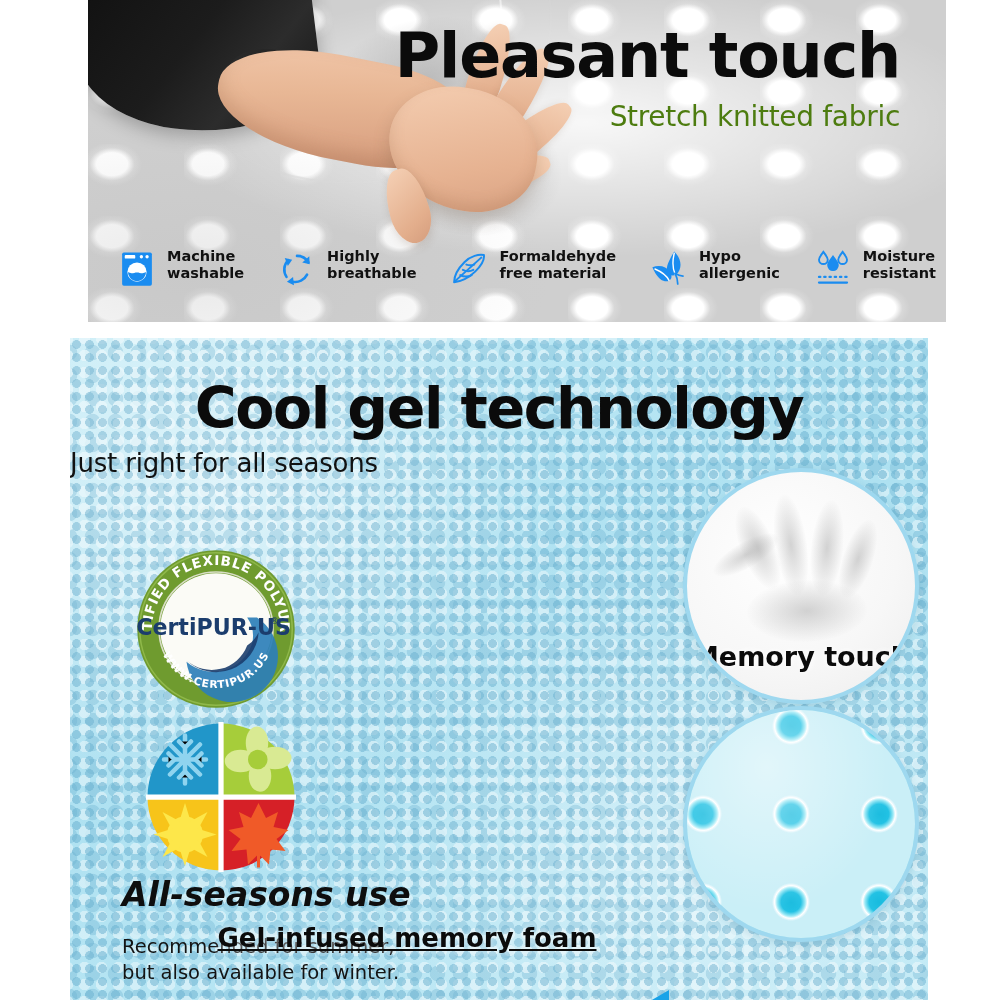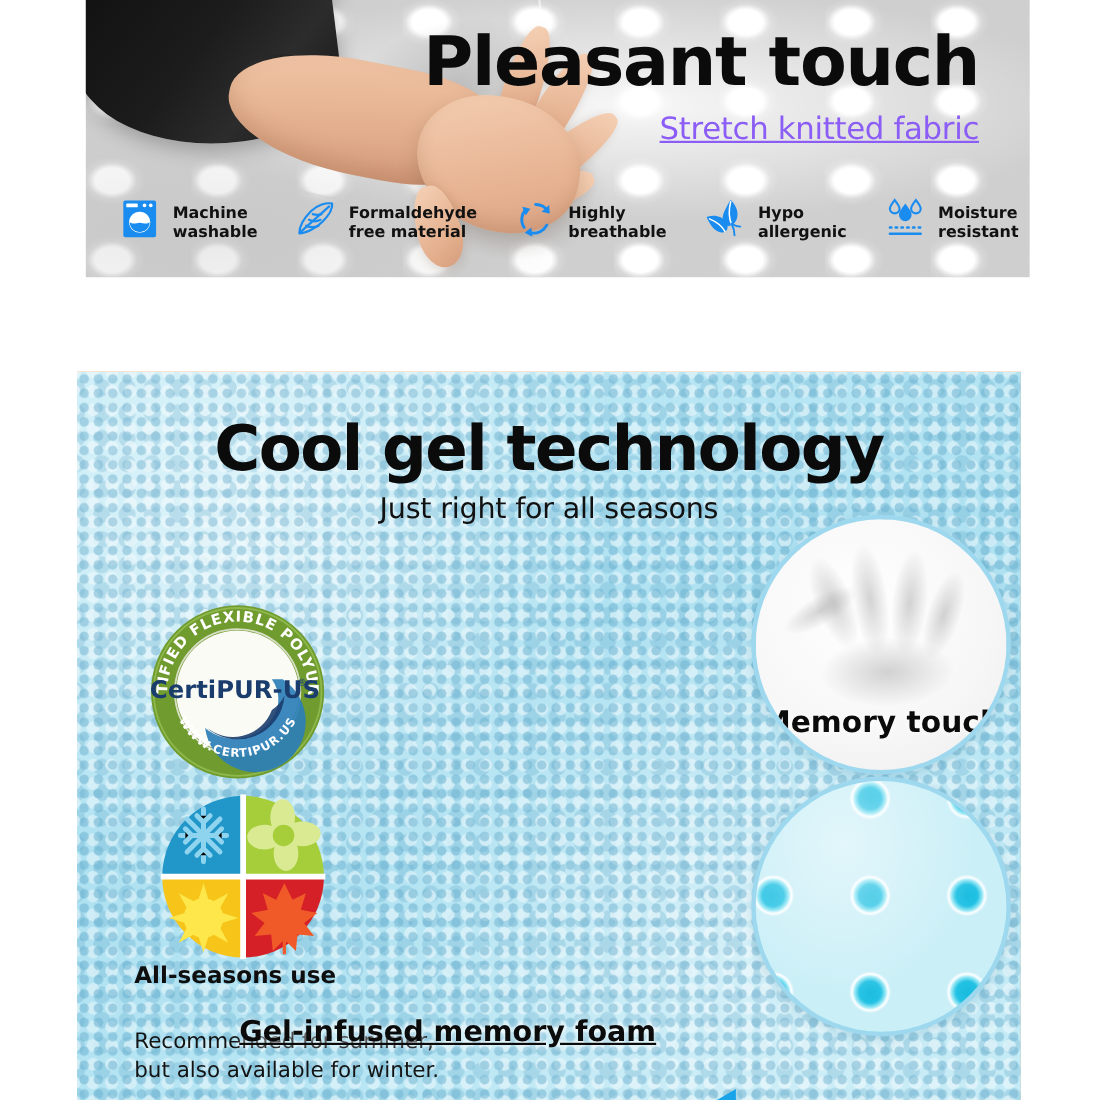--- a/index.html
+++ b/index.html
@@ -7,21 +7,21 @@
     width:1000px;height:1000px;
     background:#ffffff;
     font-family:"Liberation Sans", sans-serif;
     overflow:hidden;
     position:relative;
   }
   .stage{position:absolute;left:0;top:0;width:1000px;height:1000px;}
 
   
   .panel-top{
-    position:absolute;left:78px;top:0;width:858px;height:252px;
+    position:absolute;left:88px;top:0;width:858px;height:322px;
     overflow:hidden;
     background:#f2f2f2;
   }
   
   .fabric{
     position:absolute;inset:0;
     background-color:#e9e9e9;
     background-image:
       radial-gradient(ellipse 30px 22px at 25% 28%, #ffffff 0%, #ffffff 52%, #d8d8d8 75%, #cfcfcf 100%),
       radial-gradient(ellipse 30px 22px at 75% 28%, #fdfdfd 0%, #fdfdfd 52%, #d6d6d6 78%, #cbcbcb 100%),
@@ -94,42 +94,41 @@
 
   .title-top{
     position:absolute;right:46px;top:25px;
     font-size:62px;font-weight:bold;color:#0b0b0b;letter-spacing:-1.2px;
     font-family:"DejaVu Sans", sans-serif;
     line-height:1;
     white-space:nowrap;
   }
   .sub-top{
     position:absolute;right:46px;top:100px;
-    font-size:28px;color:#8b5cf6;letter-spacing:-.3px;white-space:nowrap;
-    font-family:"DejaVu Sans", sans-serif;
-    text-decoration:underline;
+    font-size:28px;color:#4d7c0f;letter-spacing:-.3px;white-space:nowrap;
+    font-family:"DejaVu Sans", sans-serif;
   }
 
   
   .features{
     position:absolute;left:28px;right:10px;bottom:22px;height:62px;
     display:flex;align-items:center;justify-content:space-between;
   }
-  .feature{display:flex;align-items:flex-end;gap:9px;}
+  .feature{display:flex;align-items:flex-start;gap:9px;}
   .feat-ico{width:42px;height:42px;flex:0 0 42px;display:block;}
   .feat-label{
     font-size:14.5px;line-height:1.18;color:#111;font-weight:bold;
     font-family:"DejaVu Sans", sans-serif;white-space:pre-line;
   }
 
   
   .panel-bot{
     position:absolute;left:70px;top:338px;width:858px;height:662px;
     overflow:hidden;
-    background:#f97316;
+    background:#4d7c0f;
   }
   .gelfoam{
     position:absolute;inset:0;
     background-color:#b7e5f3;
     background-image:
       radial-gradient(circle at 18% 22%, rgba(255,255,255,.55), rgba(255,255,255,0) 38%),
       radial-gradient(circle at 72% 78%, rgba(255,255,255,.40), rgba(255,255,255,0) 42%),
       linear-gradient(160deg,#c3ebf6 0%,#aee1f1 45%,#bfe9f5 100%);
   }
   
@@ -142,34 +141,34 @@
     background-size:13px 13px, 17px 17px, 23px 23px;
     background-position:0 0, 6px 9px, 11px 3px;
   }
 
   .title-bot{
     position:absolute;left:0;right:0;top:42px;text-align:center;
     font-size:57px;font-weight:bold;color:#0b0b0b;letter-spacing:-1.4px;
     font-family:"DejaVu Sans", sans-serif;line-height:1;
   }
   .sub-bot{
-    position:absolute;left:0;right:0;top:110px;text-align:center;
+    position:absolute;left:0;right:0;top:110px;text-align:left;
     font-size:26px;color:#111;letter-spacing:-.2px;
     font-family:"DejaVu Sans", sans-serif;
   }
 
   
   .certipur{position:absolute;left:64px;top:209px;width:164px;height:164px;}
 
   
   .seasons{position:absolute;left:76px;top:384px;width:150px;height:150px;}
   .seasons-title{
     position:absolute;left:52px;top:537px;
-    font-size:21px;font-weight:bold;color:#0e0e0e;
-    font-family:"DejaVu Sans", sans-serif;white-space:nowrap;
+    font-size:33px;font-weight:bold;color:#0e0e0e;
+    font-family:"DejaVu Sans", sans-serif;white-space:nowrap;font-style:italic;
   }
   .seasons-desc{
     position:absolute;left:52px;top:596px;
     font-size:19.5px;color:#141414;line-height:1.35;white-space:pre-line;
     font-family:"DejaVu Sans", sans-serif;
   }
 
   
   .circ{
     position:absolute;border-radius:50%;overflow:hidden;
@@ -263,43 +262,43 @@
           <circle cx="35.5" cy="10" r="1.9" fill="#ffffff"></circle>
           <circle cx="24" cy="27.5" r="11" fill="#ffffff"></circle>
           <path d="M13.6 27.5a10.4 10.4 0 0 0 20.8 0c-4 2.6-7 .4-10.4.4s-6.4 2.2-10.4-.4z" fill="#1a8cf0"></path>
         </svg>
         <div class="feat-label">Machine
 washable</div>
       </div>
 
       <div class="feature">
         <svg class="feat-ico" viewBox="0 0 48 48">
-          <g fill="none" stroke="#1a8cf0" stroke-width="2.3" stroke-linecap="round" stroke-linejoin="round">
-            <path d="M41 8c-6-1-15 1-22 8S7 32 7 39c7 0 17-5 24-12S42 14 41 8z"></path>
-            <path d="M9 37 38 11"></path>
-            <path d="M21 19c3 1 6 1 9 0M17 25c4 2 8 2 12 0M14 31c4 2 9 2 13 0"></path>
-          </g>
-        </svg>
-        <div class="feat-label">Formaldehyde
-free material</div>
-      </div>
-
-      <div class="feature">
-        <svg class="feat-ico" viewBox="0 0 48 48">
           <g fill="none" stroke="#1a8cf0" stroke-width="3" stroke-linecap="round">
             <path d="M24 9a15 15 0 0 1 13 7.5"></path>
             <path d="M35.5 30.5A15 15 0 0 1 19 38.5"></path>
             <path d="M12 33A15 15 0 0 1 14 14"></path>
           </g>
           <path d="M38 9.5 38.5 18.5 30 16.5z" fill="#1a8cf0"></path>
           <path d="M20.5 42.5 12.5 38.5 19.5 33z" fill="#1a8cf0"></path>
           <path d="M10 11.5 18.5 13.5 13.5 20.5z" fill="#1a8cf0"></path>
         </svg>
         <div class="feat-label">Highly
 breathable</div>
+      </div>
+
+      <div class="feature">
+        <svg class="feat-ico" viewBox="0 0 48 48">
+          <g fill="none" stroke="#1a8cf0" stroke-width="2.3" stroke-linecap="round" stroke-linejoin="round">
+            <path d="M41 8c-6-1-15 1-22 8S7 32 7 39c7 0 17-5 24-12S42 14 41 8z"></path>
+            <path d="M9 37 38 11"></path>
+            <path d="M21 19c3 1 6 1 9 0M17 25c4 2 8 2 12 0M14 31c4 2 9 2 13 0"></path>
+          </g>
+        </svg>
+        <div class="feat-label">Formaldehyde
+free material</div>
       </div>
 
       <div class="feature">
         <svg class="feat-ico" viewBox="0 0 48 48">
           <path d="M30 4c6 6 9 14 6 21-2.6 6-8 8-12 5-3.5-2.7-3-9 0-15C26.2 10.4 28 7 30 4z" fill="#1a8cf0"></path>
           <path d="M5 22c8-3 16-1 20 5 3.4 5 2 10-2.6 11C17.6 39 12 34.6 8.6 29 6.8 26 5.8 24 5 22z" fill="#1a8cf0"></path>
           <g stroke="#ffffff" stroke-width="1.6" fill="none" stroke-linecap="round">
             <path d="M30 6c-2 8-2 17 1 24"></path>
             <path d="M8 24c7 3 13 7 16 13"></path>
           </g>

